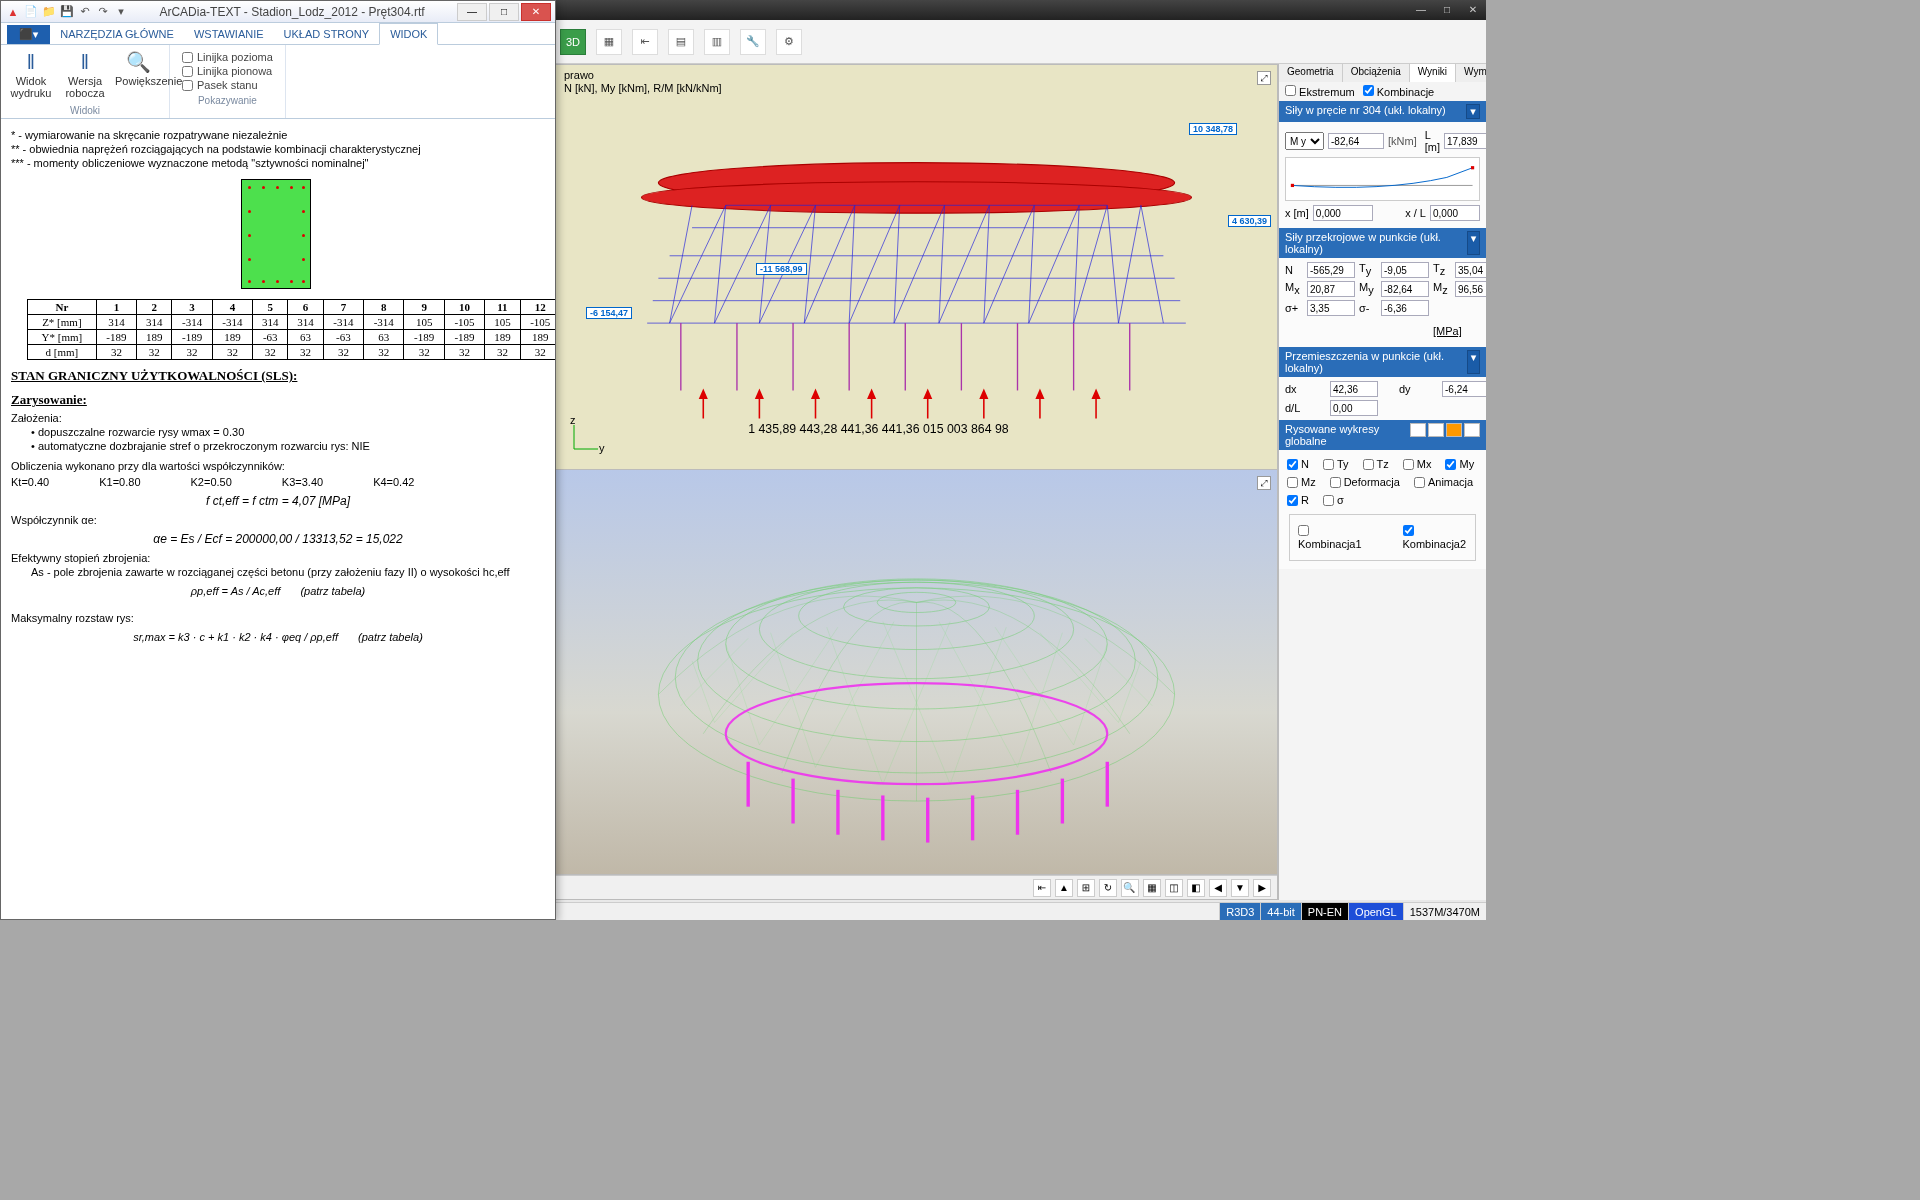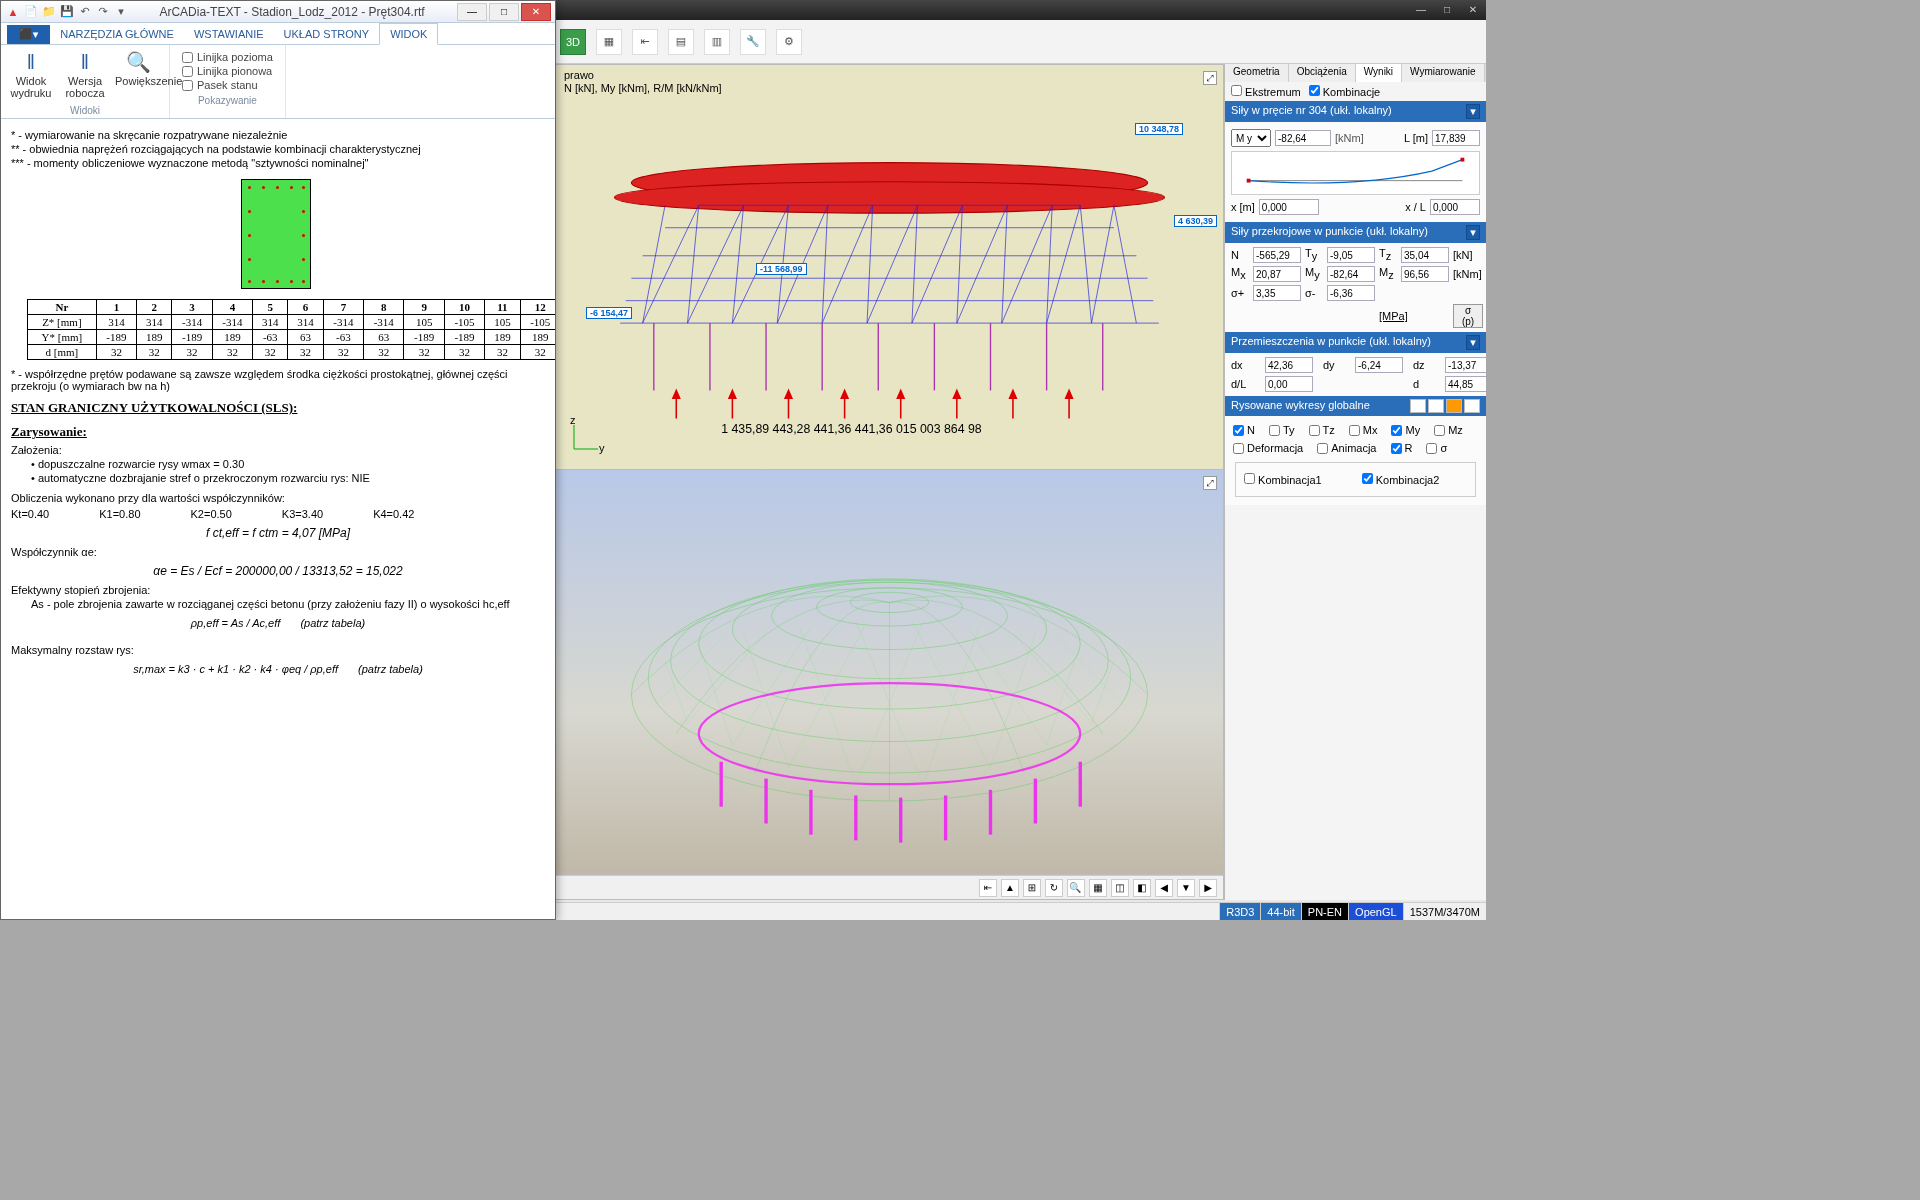--- a/index.html
+++ b/index.html
@@ -60,36 +60,36 @@
 .vp-controls { height: 24px; background: #f0f0f0; border-top: 1px solid #ccc; display: flex; align-items: center; justify-content: flex-end; padding: 0 6px; gap: 4px; }
 .vp-controls span { width: 18px; height: 18px; border: 1px solid #ccc; background: #fff; font-size: 10px; display: inline-flex; align-items: center; justify-content: center; }
 
 
 .truss-svg { width: 100%; height: 100%; }
 .value-tag { position: absolute; background: #fff; border: 1px solid #06c; padding: 0 3px; font-size: 9px; color: #06c; font-weight: bold; }
 
 .dome-svg { width: 100%; height: 100%; }
 
 
-.right-panel { width: 262px; background: #f4f4f4; border-left: 1px solid #bbb; display: flex; flex-direction: column; font-size: 11px; }
+.right-panel { width: 208px; background: #f4f4f4; border-left: 1px solid #bbb; display: flex; flex-direction: column; font-size: 11px; }
 .rp-tabs { height: 18px; display: flex; background: #e0e0e0; }
 .rp-tabs .t { padding: 2px 8px; border-right: 1px solid #ccc; background: #eee; font-size: 10px; }
 .rp-tabs .t.active { background: #fff; }
 .rp-row { padding: 3px 6px; display: flex; gap: 8px; align-items: center; font-size: 10px; }
 .rp-header { background: #2a6db8; color: #fff; padding: 3px 6px; font-size: 10px; display: flex; justify-content: space-between; }
 .rp-header .dd { background: #1a5ca8; border: 1px solid #154a88; width: 14px; text-align: center; }
 .rp-body { padding: 4px 6px; background: #fbfbfb; }
 .field-row { display: flex; align-items: center; gap: 4px; margin: 3px 0; font-size: 10px; }
 .field-row input[type=text] { width: 42px; height: 16px; border: 1px solid #aab; padding: 0 2px; font-size: 10px; background: #fff; }
 .field-row .unit { color: #555; }
 .chart-mini { height: 44px; border: 1px solid #ccc; background: #fff; margin: 4px 0; position: relative; }
 .chart-mini svg { width: 100%; height: 100%; }
 .forces-grid { display: grid; grid-template-columns: 18px 48px 18px 48px 18px 48px 30px; gap: 3px 4px; align-items: center; font-size: 10px; }
 .forces-grid input { width: 100%; height: 16px; border: 1px solid #aab; font-size: 10px; padding: 0 2px; }
-.disp-grid { display: grid; grid-template-columns: 24px 48px 22px 48px 22px 48px 34px; gap: 3px 10px; font-size: 10px; align-items: center; }
+.disp-grid { display: grid; grid-template-columns: 24px 48px 22px 48px 22px 48px 34px; gap: 3px 21px; font-size: 10px; align-items: center; }
 .disp-grid input { width: 100%; height: 16px; border: 1px solid #aab; font-size: 10px; padding: 0 2px; }
 .chk-grid { display: flex; flex-wrap: wrap; gap: 6px 14px; padding: 4px 2px; font-size: 10px; }
 .chk-grid label { display: flex; gap: 3px; align-items: center; }
 .comb-box { border: 1px solid #ccc; margin: 4px; padding: 10px 8px; display: flex; gap: 40px; font-size: 10px; }
 
 .statusbar { position: absolute; left: 0; right: 0; bottom: 0; height: 18px; background: #f0f0f0; border-top: 1px solid #ccc; display: flex; justify-content: flex-end; align-items: center; font-size: 10px; }
 .statusbar span { padding: 0 6px; border-left: 1px solid #ccc; height: 100%; display: inline-flex; align-items: center; }
 .statusbar .blue { background: #2a6db8; color: #fff; }
 .statusbar .green { background: #000000; color: #fff; }
 .statusbar .teal { background: #1d4ed8; color: #fff; }
@@ -553,21 +553,20 @@
             <td>32</td>
             <td>32</td>
             <td>32</td>
             <td>32</td>
             <td>32</td>
             <td>32</td>
           </tr>
         </tbody>
       </table>
 
-    <p>* - współrzędne prętów podawane są zawsze względem środka ciężkości prostokątnej, głównej części przekroju (o wymiarach bw na h)</p>
 
     <h4>STAN GRANICZNY UŻYTKOWALNOŚCI (SLS):</h4>
     <h4>Zarysowanie:</h4>
     <p>Założenia:</p>
     <p class="indent">• <span>dopuszczalne rozwarcie rysy wmax = 0.30</span></p>
     <p class="indent">• <span>automatyczne dozbrajanie stref o przekroczonym rozwarciu rys: NIE</span></p>
     <p style="margin-top:8px;">Obliczenia wykonano przy dla wartości współczynników:</p>
     <div class="coefs">
       <span>Kt=0.40</span>
       <span>K1=0.80</span>

